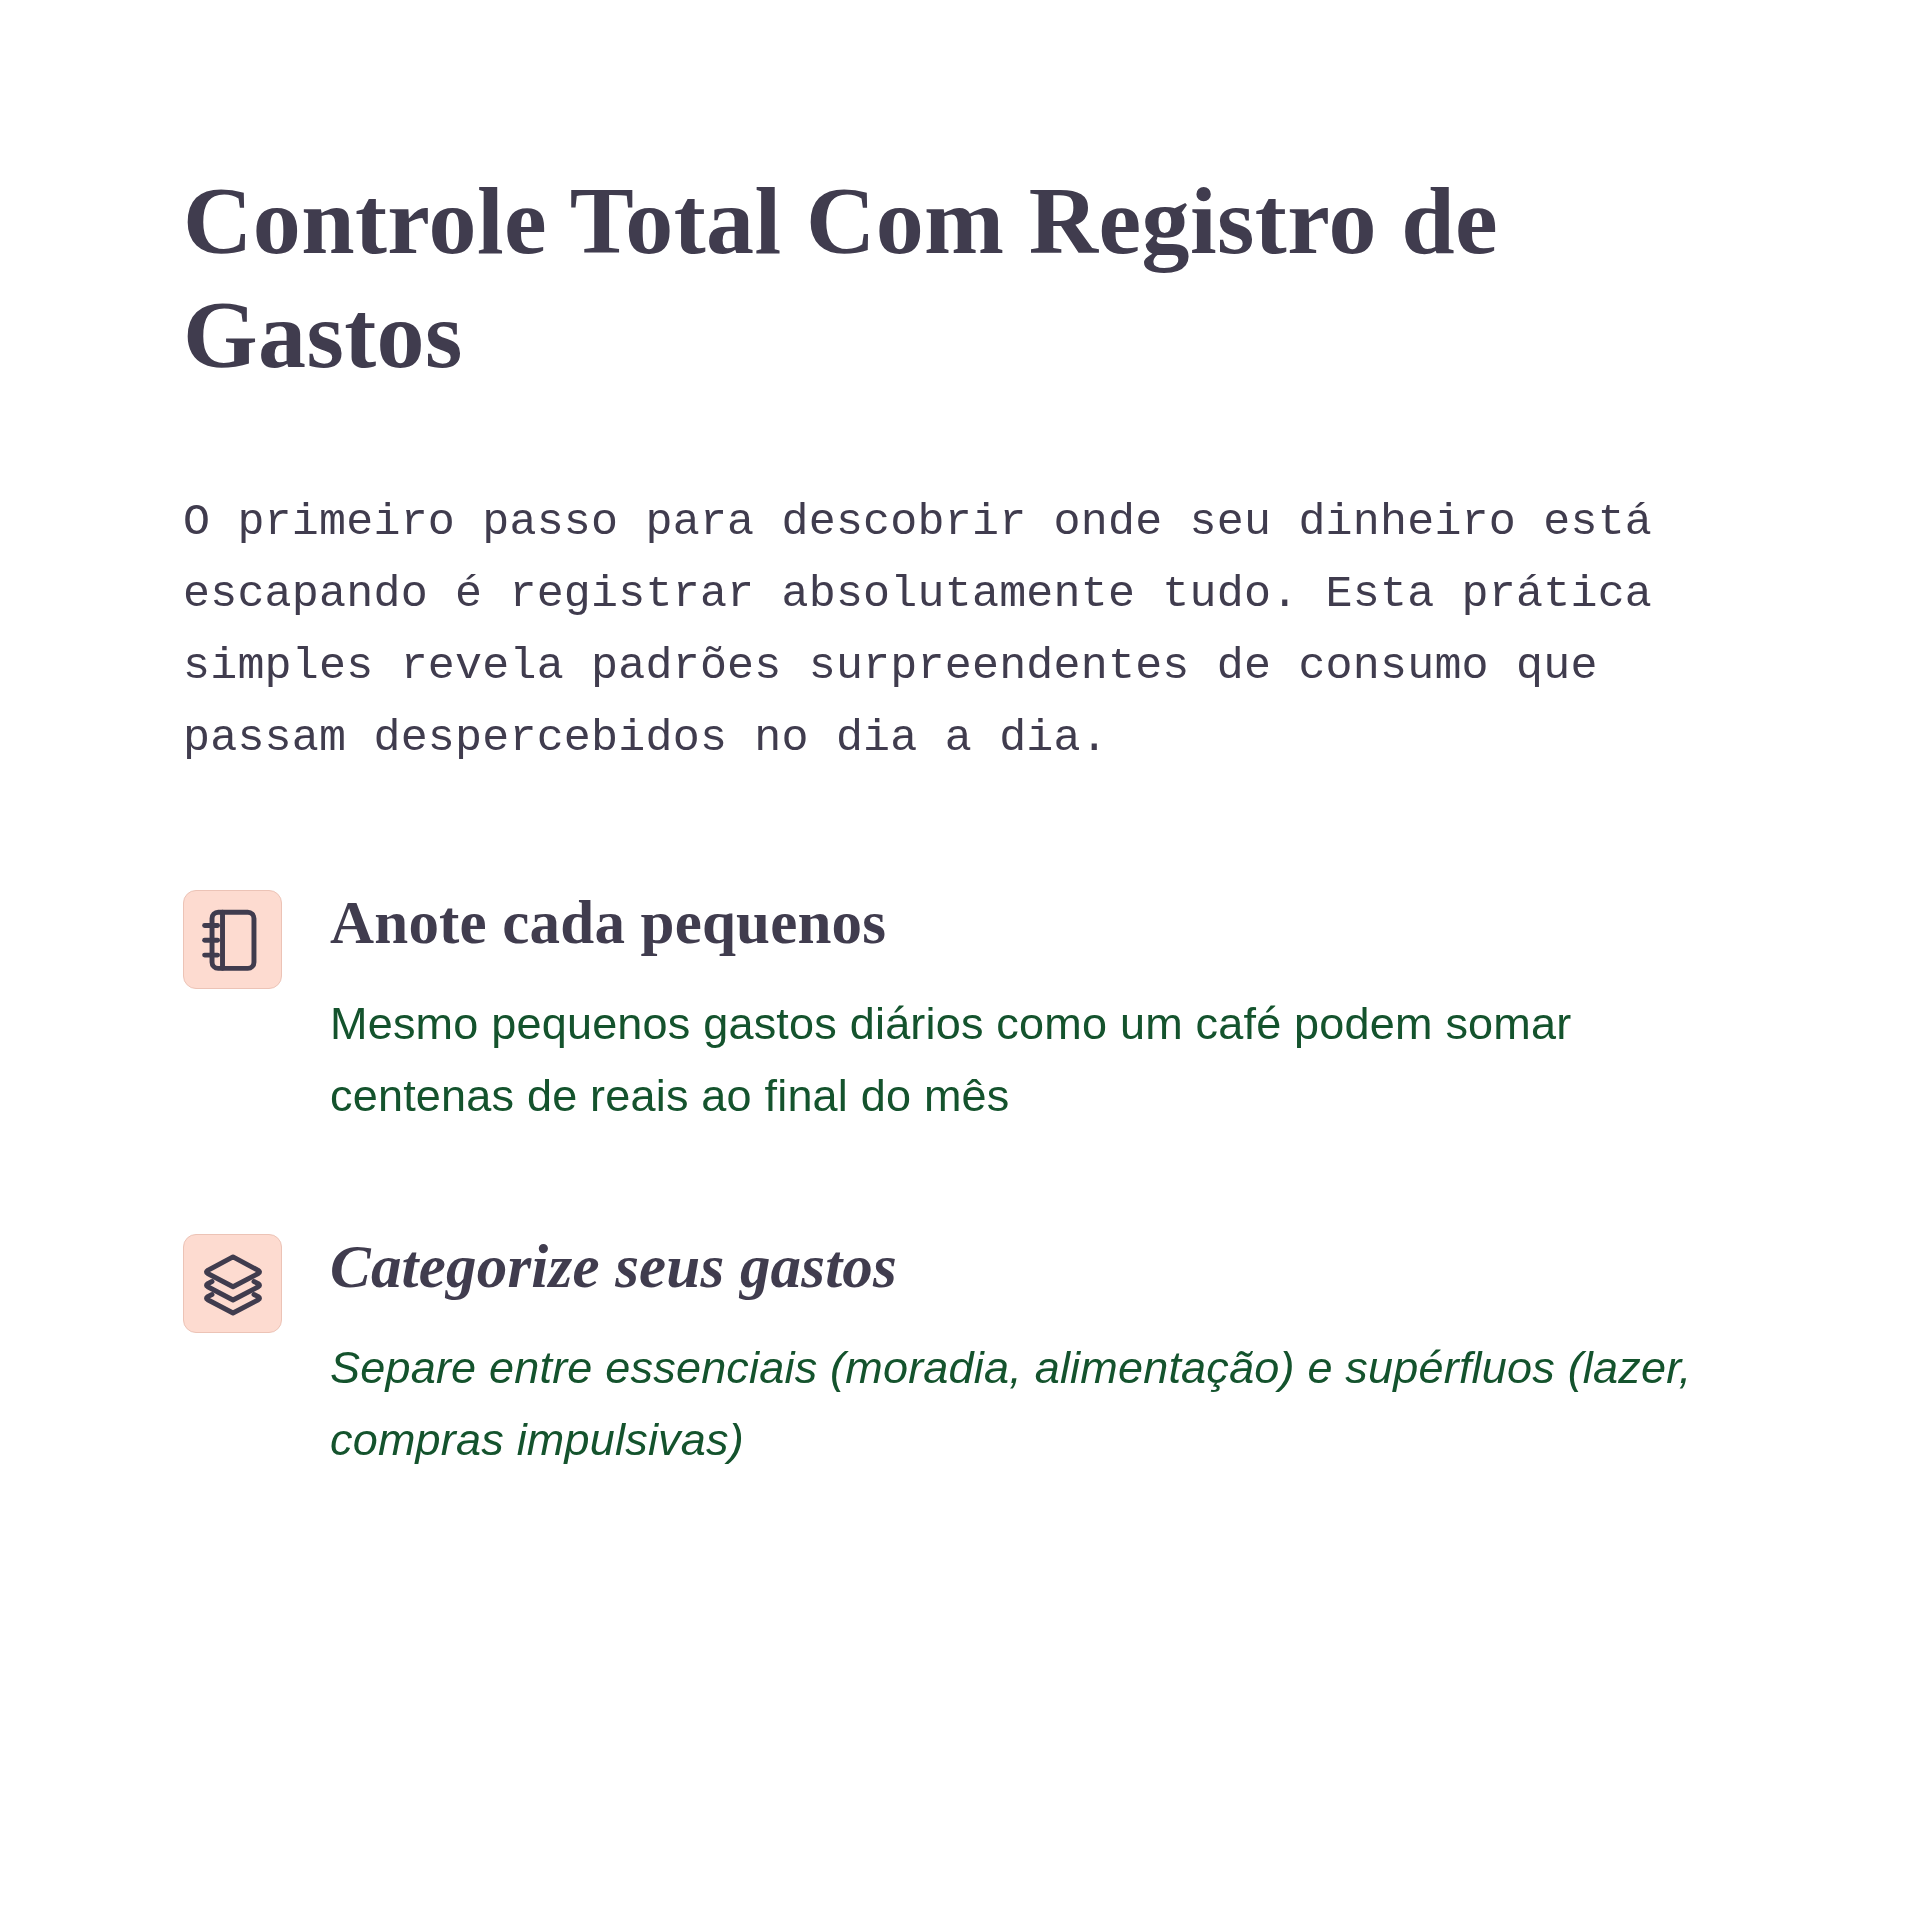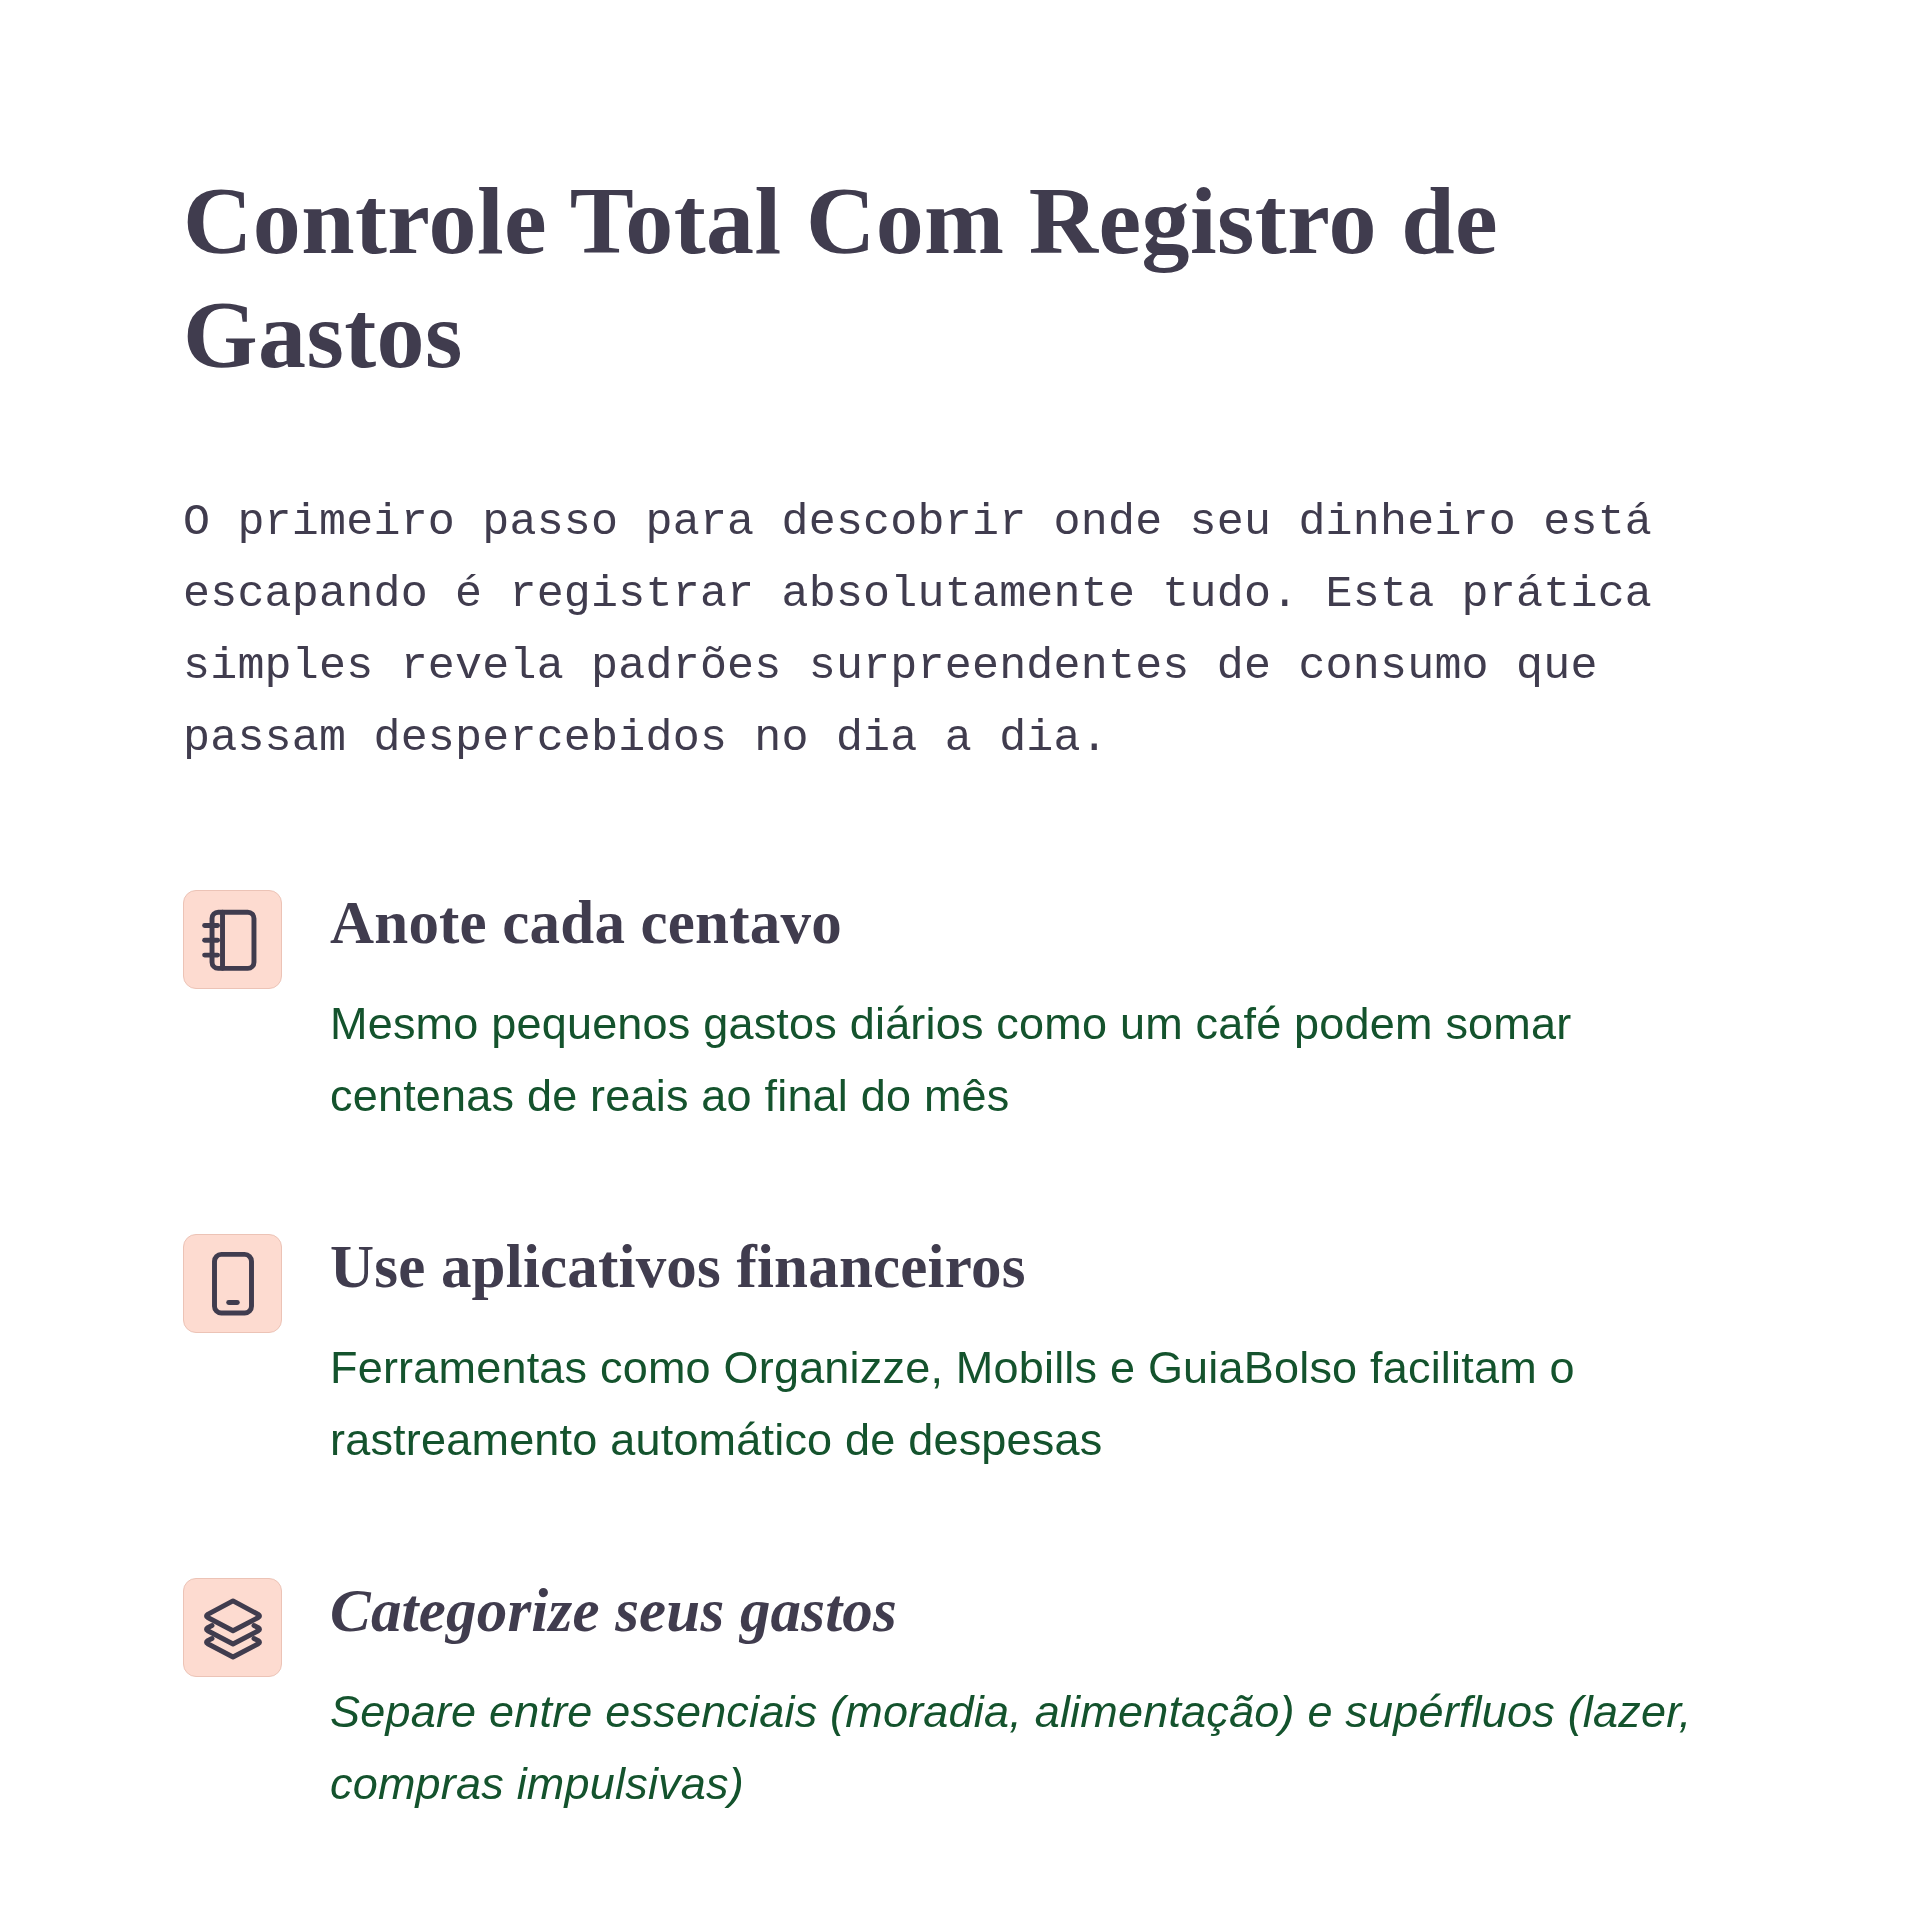--- a/index.html
+++ b/index.html
@@ -102,37 +102,25 @@
       <div class="icon-box">
         <svg viewBox="0 0 24 24" fill="none" stroke="#403c4e" stroke-width="1.6" stroke-linecap="round" stroke-linejoin="round">
           <rect x="5.2" y="3" width="13.6" height="18.2" rx="2"></rect>
           <line x1="8.6" y1="3" x2="8.6" y2="21.2"></line>
           <line x1="2.8" y1="7.3" x2="7" y2="7.3"></line>
           <line x1="2.8" y1="12.1" x2="7" y2="12.1"></line>
           <line x1="2.8" y1="16.9" x2="7" y2="16.9"></line>
         </svg>
       </div>
       <div class="feature-body">
-        <h2 class="feature-title">Anote cada centavo</h2>
+        <h2 class="feature-title">Anote cada pequenos</h2>
         <p class="feature-desc">Mesmo pequenos gastos diários como um café podem somar centenas de reais ao final do mês</p>
       </div>
     </div>
 
-    <div class="feature">
-      <div class="icon-box">
-        <svg viewBox="0 0 24 24" fill="none" stroke="#403c4e" stroke-width="1.6" stroke-linecap="round" stroke-linejoin="round">
-          <rect x="6" y="2.4" width="12" height="19" rx="2.2"></rect>
-          <line x1="10.6" y1="18" x2="13.4" y2="18"></line>
-        </svg>
-      </div>
-      <div class="feature-body">
-        <h2 class="feature-title">Use aplicativos financeiros</h2>
-        <p class="feature-desc">Ferramentas como Organizze, Mobills e GuiaBolso facilitam o rastreamento automático de despesas</p>
-      </div>
-    </div>
 
     <div class="feature">
       <div class="icon-box">
         <svg viewBox="0 0 24 24" fill="none" stroke="#403c4e" stroke-width="1.6" stroke-linecap="round" stroke-linejoin="round">
           <path d="M12 3.2 L20.2 7.6 Q21 8.1 20.2 8.6 L12 12.9 L3.8 8.6 Q3 8.1 3.8 7.6 Z"></path>
           <path d="M5.2 11.2 L3.8 11.9 Q3 12.4 3.8 12.9 L12 17.2 L20.2 12.9 Q21 12.4 20.2 11.9 L18.8 11.2"></path>
           <path d="M5.2 15.4 L3.8 16.1 Q3 16.6 3.8 17.1 L12 21.4 L20.2 17.1 Q21 16.6 20.2 16.1 L18.8 15.4"></path>
         </svg>
       </div>
       <div class="feature-body">

